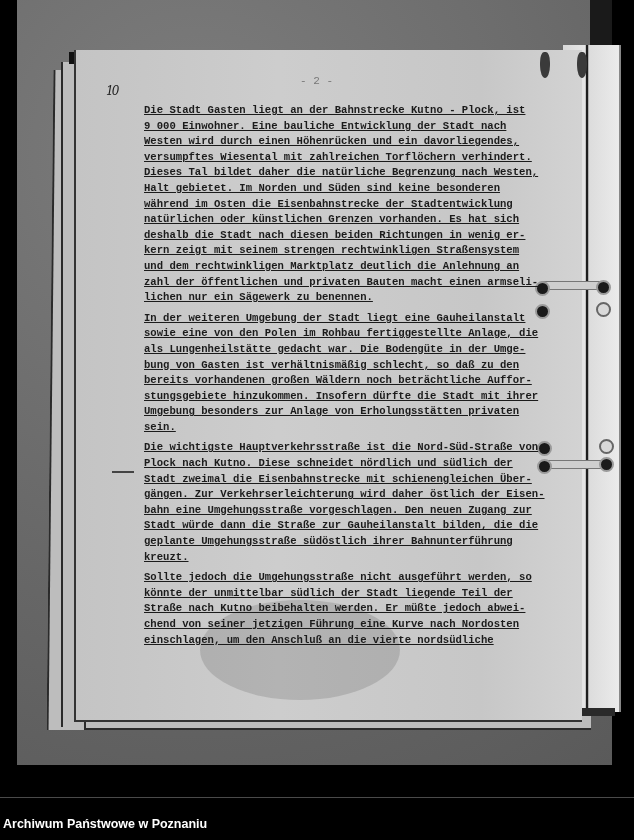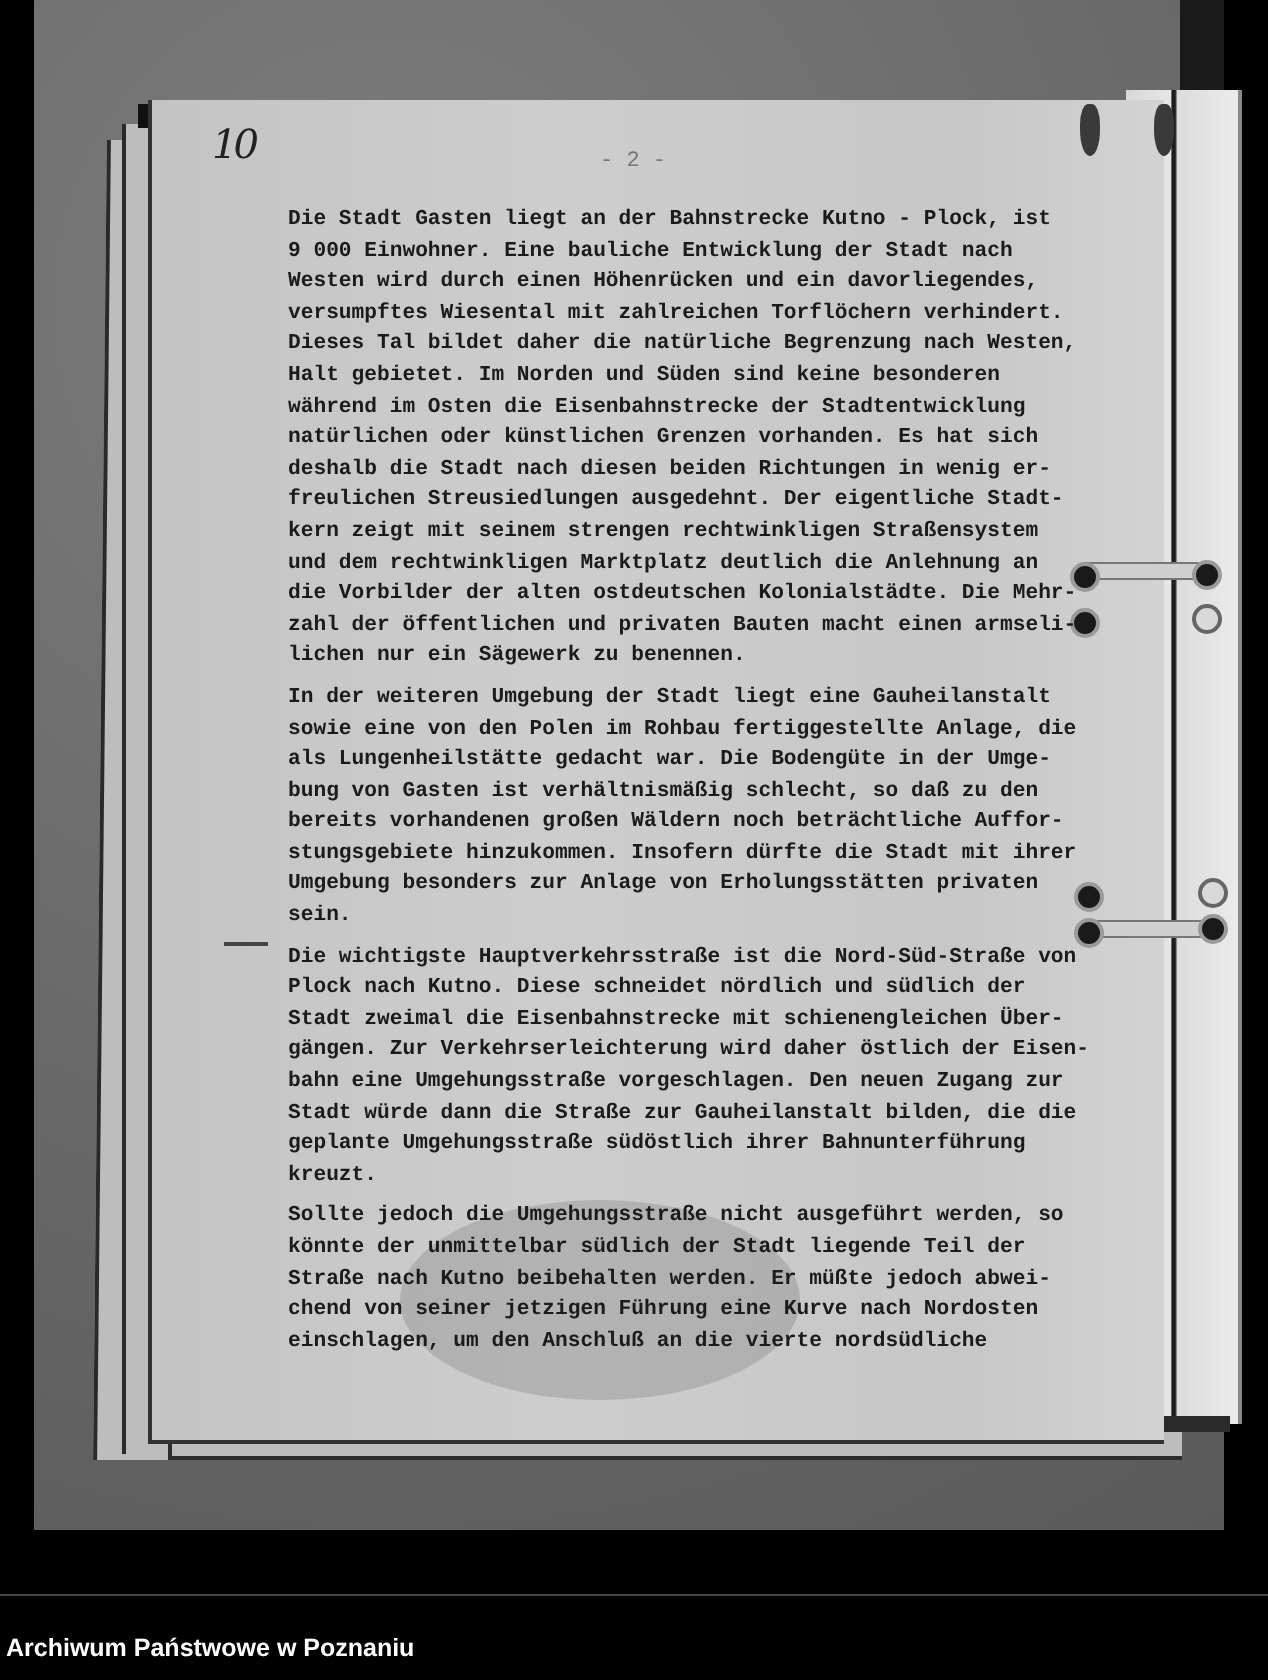--- a/index.html
+++ b/index.html
@@ -28,28 +28,28 @@
       position: absolute; left: 563px; top: 45px; width: 56px; height: 667px;
       background: linear-gradient(90deg, #d8d8d8 0%, #e6e6e6 40%, #1e1e1e 41%, #1e1e1e 44%, #dcdcdc 46%, #ebebeb 100%);
       border-right: 2px solid #888;
     }
     .binder-base { position: absolute; left: 575px; top: 708px; width: 40px; height: 8px; background: #2a2a2a; }
     .hole { position: absolute; width: 11px; height: 11px; border-radius: 50%; background: #1a1a1a; border: 2px solid #9a9a9a; }
     .hole.light { background: #d9d9d9; border: 2px solid #666; }
     .string { position: absolute; height: 7px; background: #cfcfcf; border-top: 1px solid #777; border-bottom: 1px solid #777; border-radius: 3px; }
     .clip { position: absolute; width: 10px; height: 26px; background: #3a3a3a; border-radius: 40% 40% 50% 50%; }
 
-    .folio { position: absolute; left: 106px; top: 60px; font-family: "DejaVu Serif", serif; font-style: italic; font-size: 20px; color: #222; letter-spacing: -2px; }
+    .folio { position: absolute; left: 106px; top: 84px; font-family: "DejaVu Serif", serif; font-style: italic; font-size: 12px; color: #222; letter-spacing: -2px; }
     .pageno { position: absolute; left: 300px; top: 75px; font-size: 11px; color: #777; }
     .text {
       position: absolute; left: 144px; top: 103px; width: 400px;
       font-size: 10.6px; line-height: 15.6px; color: #1b1b1b; font-weight: bold;
       letter-spacing: 0px;
     }
-    .text .line { white-space: pre; display: block; height: 15.6px; overflow: visible; }
+    .text .line { white-space: pre; display: block; height: 15.6px; overflow: visible; text-decoration: underline; }
     .text .gap { height: 5px; display: block; }
     .footer-line { position: absolute; left: 0; top: 797px; width: 634px; height: 1px; background: #4a4a4a; }
     .footer { position: absolute; left: 3px; top: 817px; color: #fff; font-family: "Liberation Sans", sans-serif; font-size: 12.5px; font-weight: bold; text-align: center; }
     .stain { position: absolute; border-radius: 50%; background: rgba(60,60,60,0.18); }
     .dash-mark { position: absolute; left: 112px; top: 471px; width: 22px; height: 2px; background: #444; }
   </style>
 </head>
 <body>
 
 <div class="scan"></div>
@@ -88,24 +88,22 @@
   <div>
     <span class="line">Die Stadt Gasten liegt an der Bahnstrecke Kutno - Plock, ist</span>
     <span class="line">9 000 Einwohner. Eine bauliche Entwicklung der Stadt nach</span>
     <span class="line">Westen wird durch einen Höhenrücken und ein davorliegendes,</span>
     <span class="line">versumpftes Wiesental mit zahlreichen Torflöchern verhindert.</span>
     <span class="line">Dieses Tal bildet daher die natürliche Begrenzung nach Westen,</span>
     <span class="line">Halt gebietet. Im Norden und Süden sind keine besonderen</span>
     <span class="line">während im Osten die Eisenbahnstrecke der Stadtentwicklung</span>
     <span class="line">natürlichen oder künstlichen Grenzen vorhanden. Es hat sich</span>
     <span class="line">deshalb die Stadt nach diesen beiden Richtungen in wenig er-</span>
-    <span class="line">freulichen Streusiedlungen ausgedehnt. Der eigentliche Stadt-</span>
     <span class="line">kern zeigt mit seinem strengen rechtwinkligen Straßensystem</span>
     <span class="line">und dem rechtwinkligen Marktplatz deutlich die Anlehnung an</span>
-    <span class="line">die Vorbilder der alten ostdeutschen Kolonialstädte. Die Mehr-</span>
     <span class="line">zahl der öffentlichen und privaten Bauten macht einen armseli-</span>
     <span class="line">lichen nur ein Sägewerk zu benennen.</span>
   </div>
   <span class="gap"></span>
   <div>
     <span class="line">In der weiteren Umgebung der Stadt liegt eine Gauheilanstalt</span>
     <span class="line">sowie eine von den Polen im Rohbau fertiggestellte Anlage, die</span>
     <span class="line">als Lungenheilstätte gedacht war. Die Bodengüte in der Umge-</span>
     <span class="line">bung von Gasten ist verhältnismäßig schlecht, so daß zu den</span>
     <span class="line">bereits vorhandenen großen Wäldern noch beträchtliche Auffor-</span>

